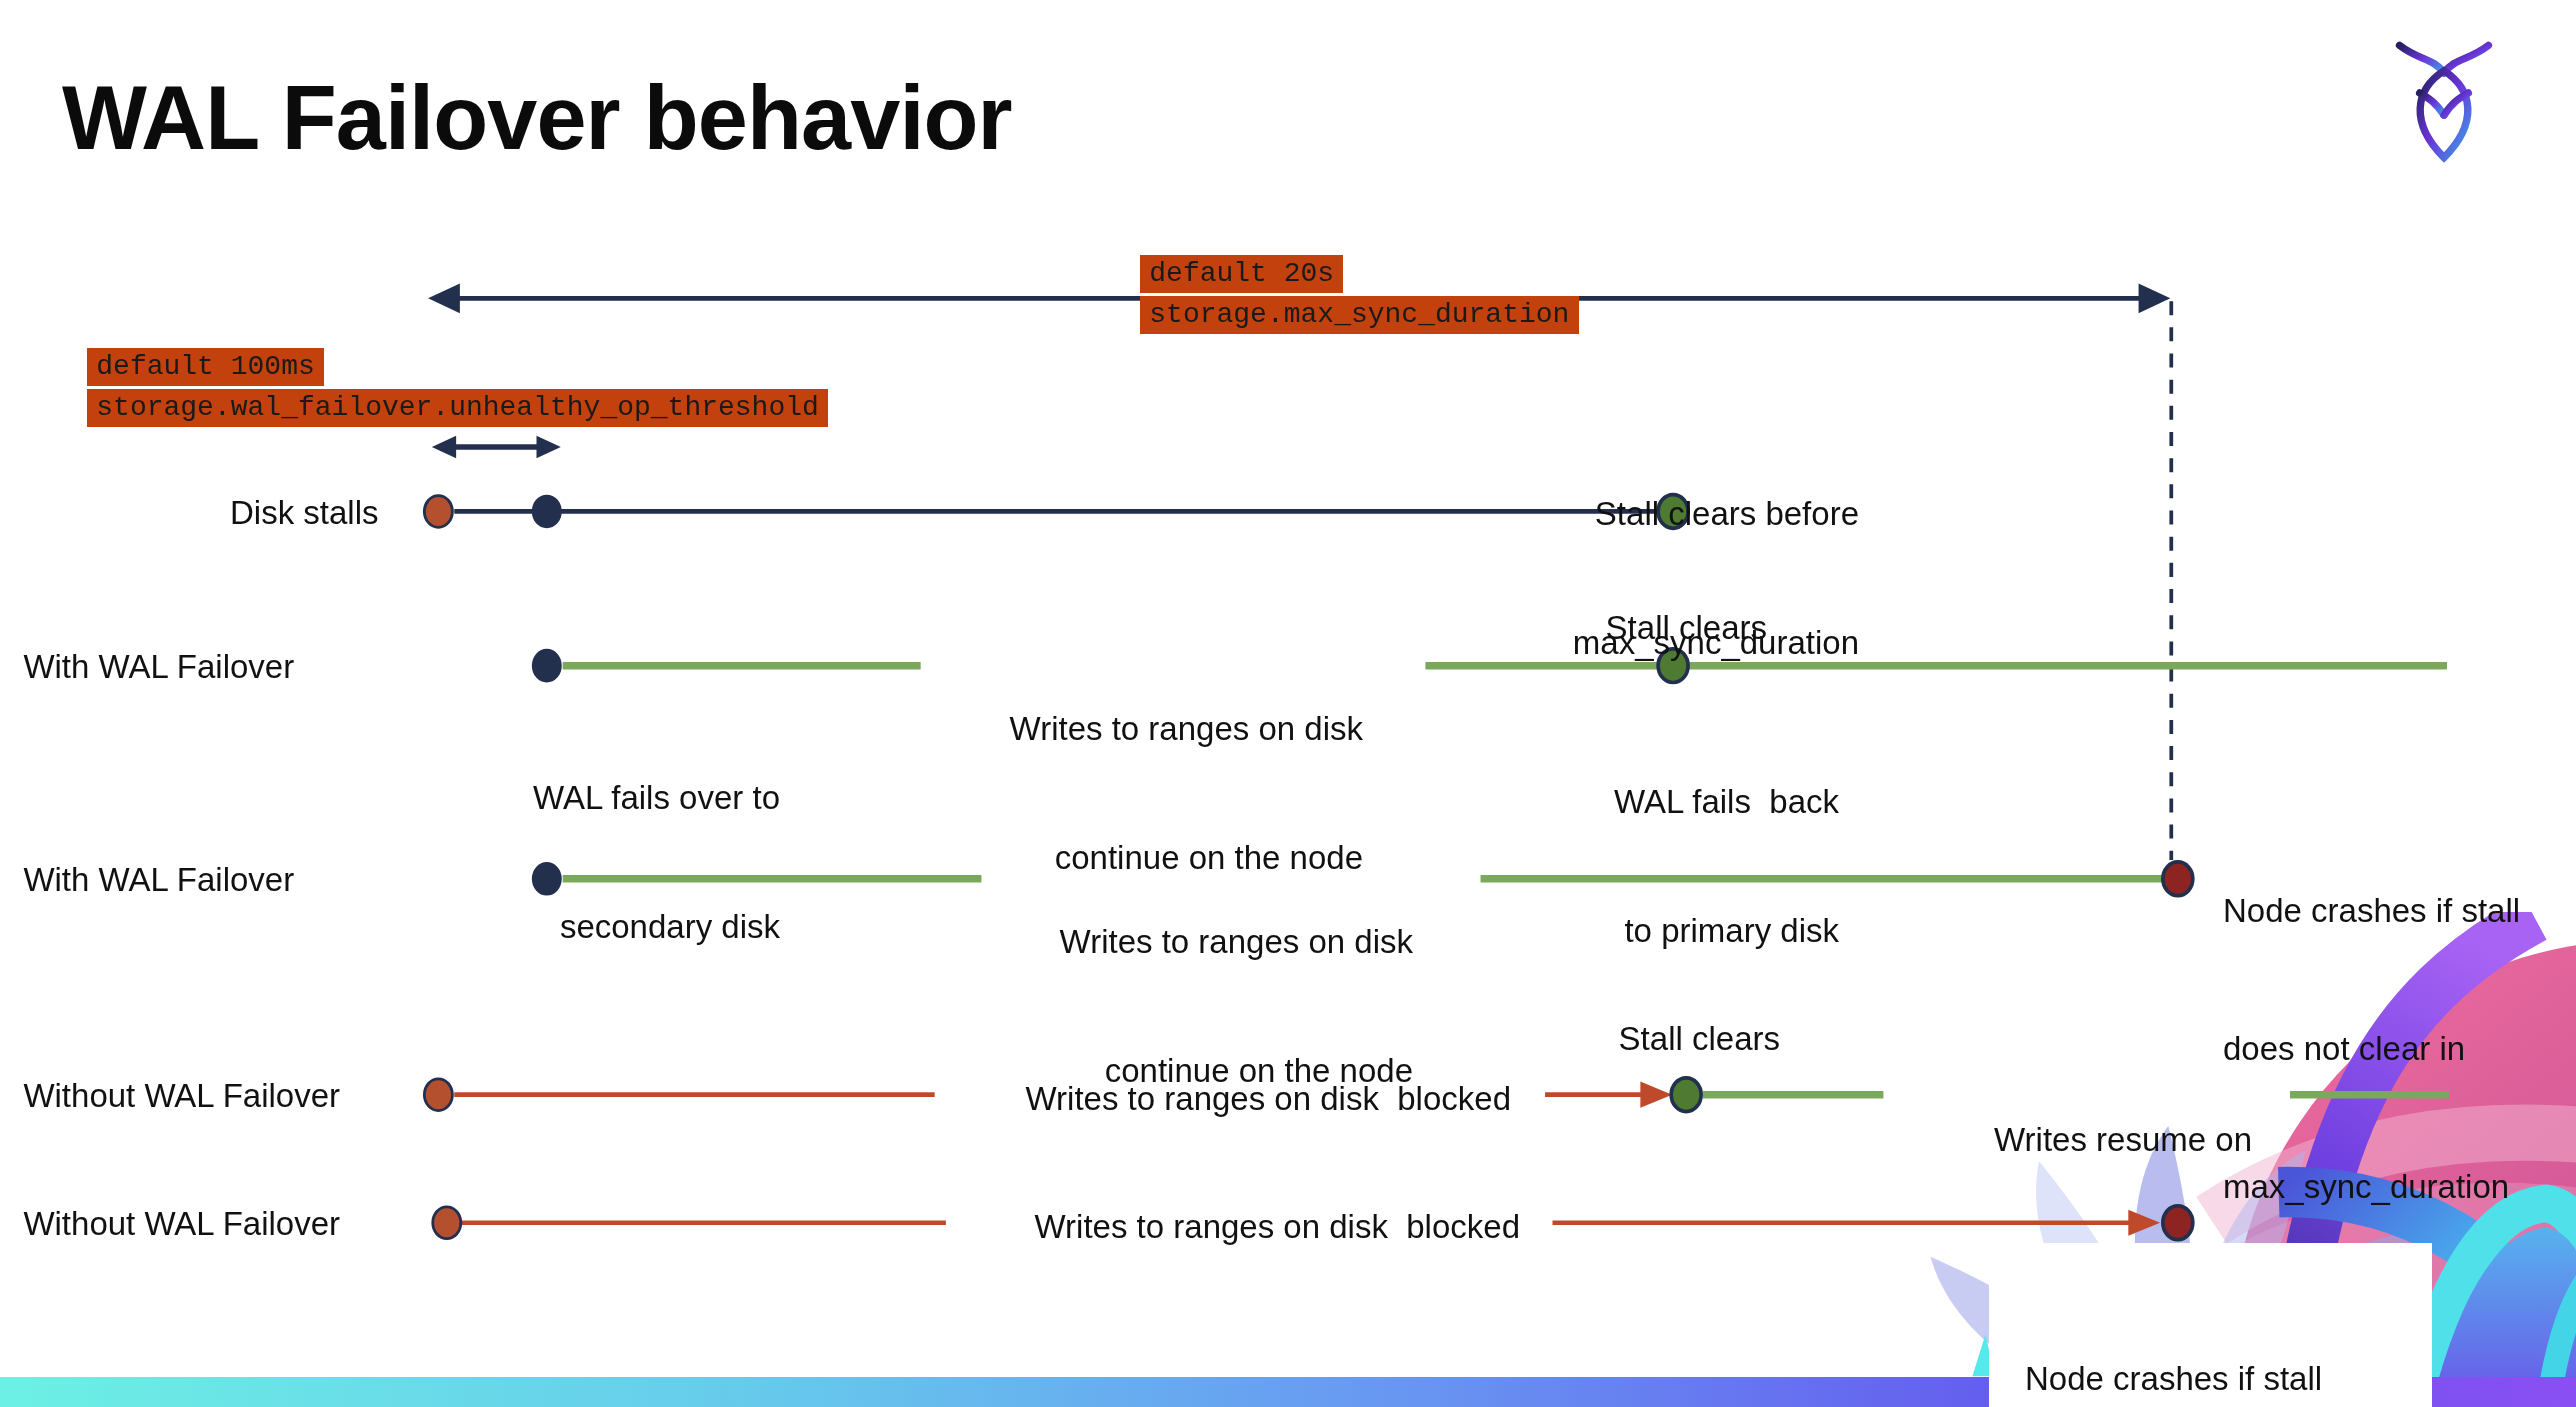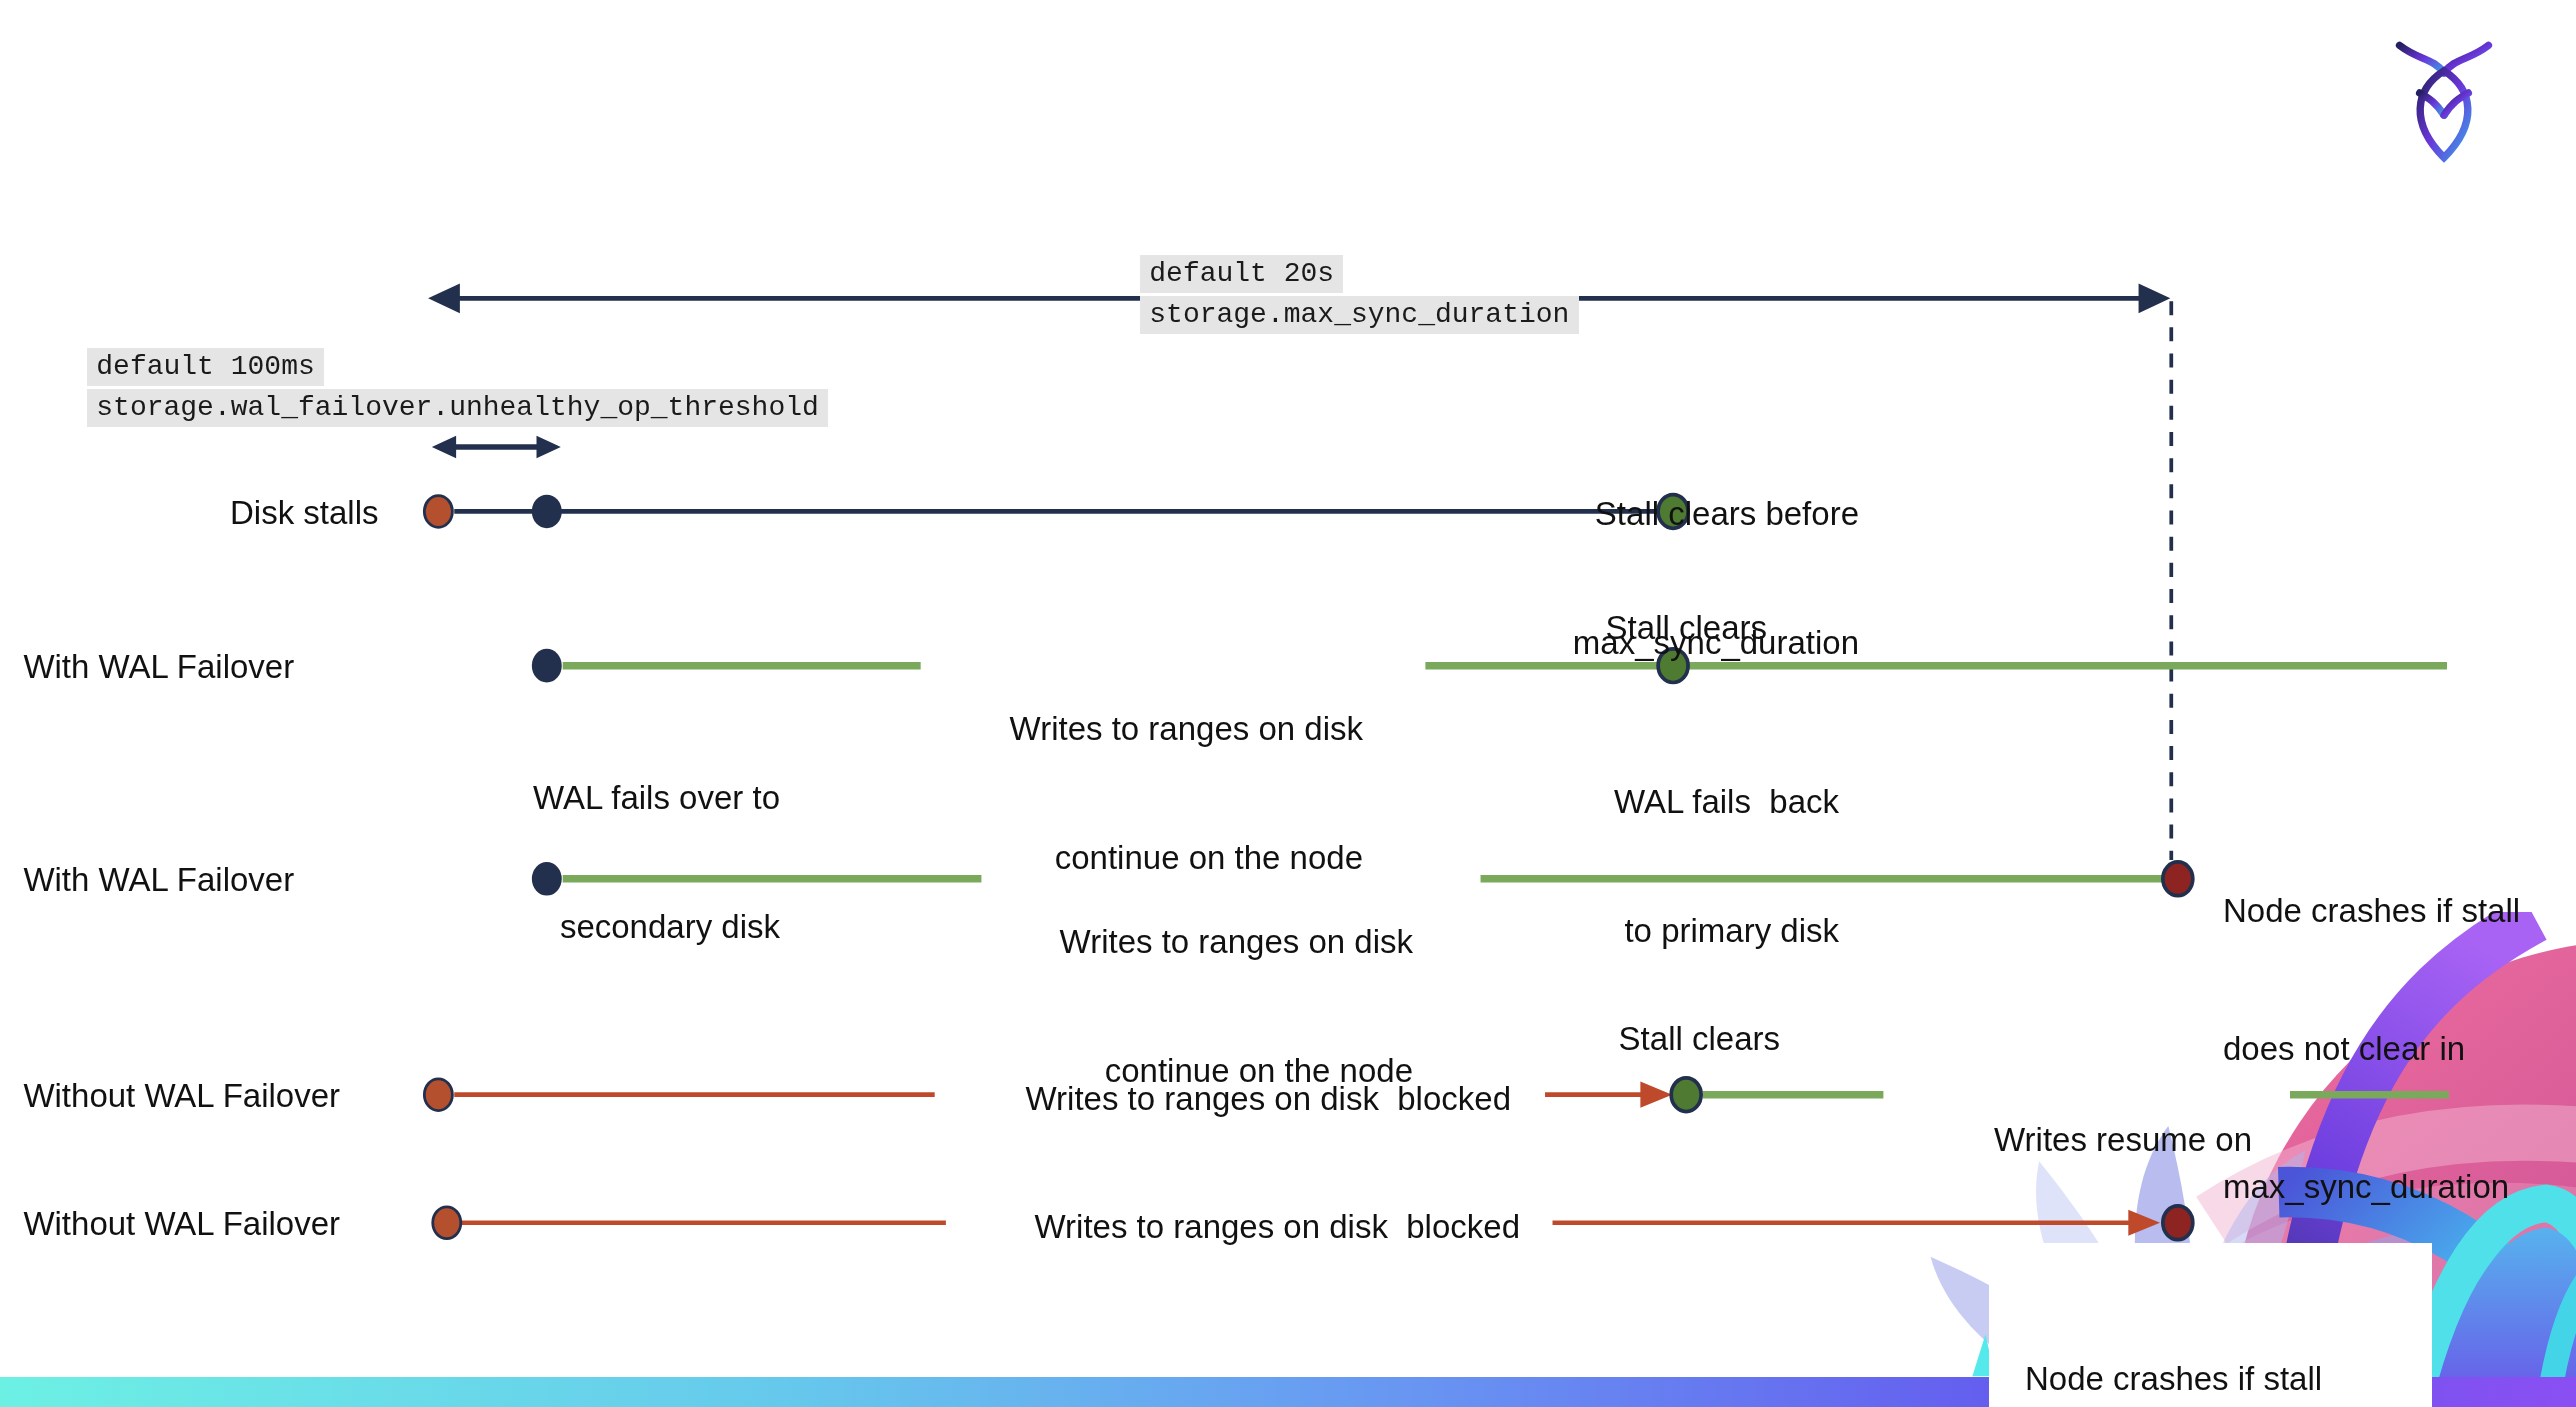--- a/index.html
+++ b/index.html
@@ -1,21 +1,21 @@
 <!DOCTYPE html>
 <html style="font-size:15px"><head>
 <meta charset="utf-8">
 <style>
   html,body{margin:0;padding:0;background:#ffffff;}
   .slide{position:relative;width:2576px;height:1408px;background:#ffffff;overflow:hidden;
          font-family:"Liberation Sans","DejaVu Sans",sans-serif;color:#111111;}
   .abs{position:absolute;}
   .title{left:62px;top:67px;font-size:90px;font-weight:800;letter-spacing:-0.9px;color:#0b0b0b;}
   .code-callout{z-index:4;}
-  .code-line{display:table;background:#e5e5e5;color:#1a1a1a;
+  .code-line{display:table;background:#c2410c;color:#1a1a1a;
              font-family:"Liberation Mono","DejaVu Sans Mono",monospace;
              font-size:28px;line-height:32px;padding:2.8px 9.3px;margin-bottom:3.7px;white-space:pre;}
   .note{font-size:33px;line-height:43px;text-align:right;white-space:pre-wrap;z-index:4;}
   .note.left{text-align:left;}
   .rowlabel{font-size:33px;line-height:37px;white-space:pre;z-index:4;}
   #art-svg{left:1903px;top:912px;width:673px;height:495px;z-index:1;}
   #diagram-svg{left:0;top:0;width:2576px;height:1408px;z-index:3;}
   .bottom-bar{left:0;bottom:0;width:2576px;height:31px;z-index:2;
               background:linear-gradient(90deg,#6cf0e4 0%,#66c9ec 30%,#6895f2 55%,#6457ee 80%,#8a4ff2 100%);}
   .crash-box{left:1989px;top:1243px;width:443px;height:165px;background:#ffffff;z-index:5;
@@ -106,20 +106,21 @@
     <ellipse cx="469" cy="1171" rx="15" ry="17" fill="#b5502e" stroke="#22304e" stroke-width="3"></ellipse>
     <ellipse cx="1804" cy="1171" rx="16" ry="18" fill="#4e7b31" stroke="#22304e" stroke-width="4"></ellipse>
 
     <line x1="494" y1="1308" x2="1012" y2="1308" stroke="#bf4a2b" stroke-width="5"></line>
     <line x1="1661" y1="1308" x2="2280" y2="1308" stroke="#bf4a2b" stroke-width="5"></line>
     <polygon points="2311,1308 2277,1294 2277,1322" fill="#bf4a2b"></polygon>
     <ellipse cx="478" cy="1308" rx="15" ry="17" fill="#b5502e" stroke="#22304e" stroke-width="3"></ellipse>
     <ellipse cx="2330" cy="1308" rx="16" ry="18" fill="#8e2421" stroke="#22304e" stroke-width="4"></ellipse>
   </svg>
 
+  <div class="abs title">WAL Failover behavior</div>
 
   <svg id="logo" class="abs" viewBox="0 0 100 120">
     <defs>
       <linearGradient id="logoG" x1="0" y1="0" x2="1" y2="1">
         <stop offset="0" stop-color="#241f60"></stop>
           <stop offset="0.5" stop-color="#6a35d8"></stop>
           <stop offset="1" stop-color="#3aa4ea"></stop>
       </linearGradient>
     </defs>
     <g fill="none" stroke="url(#logoG)" stroke-width="7" stroke-linecap="round">

